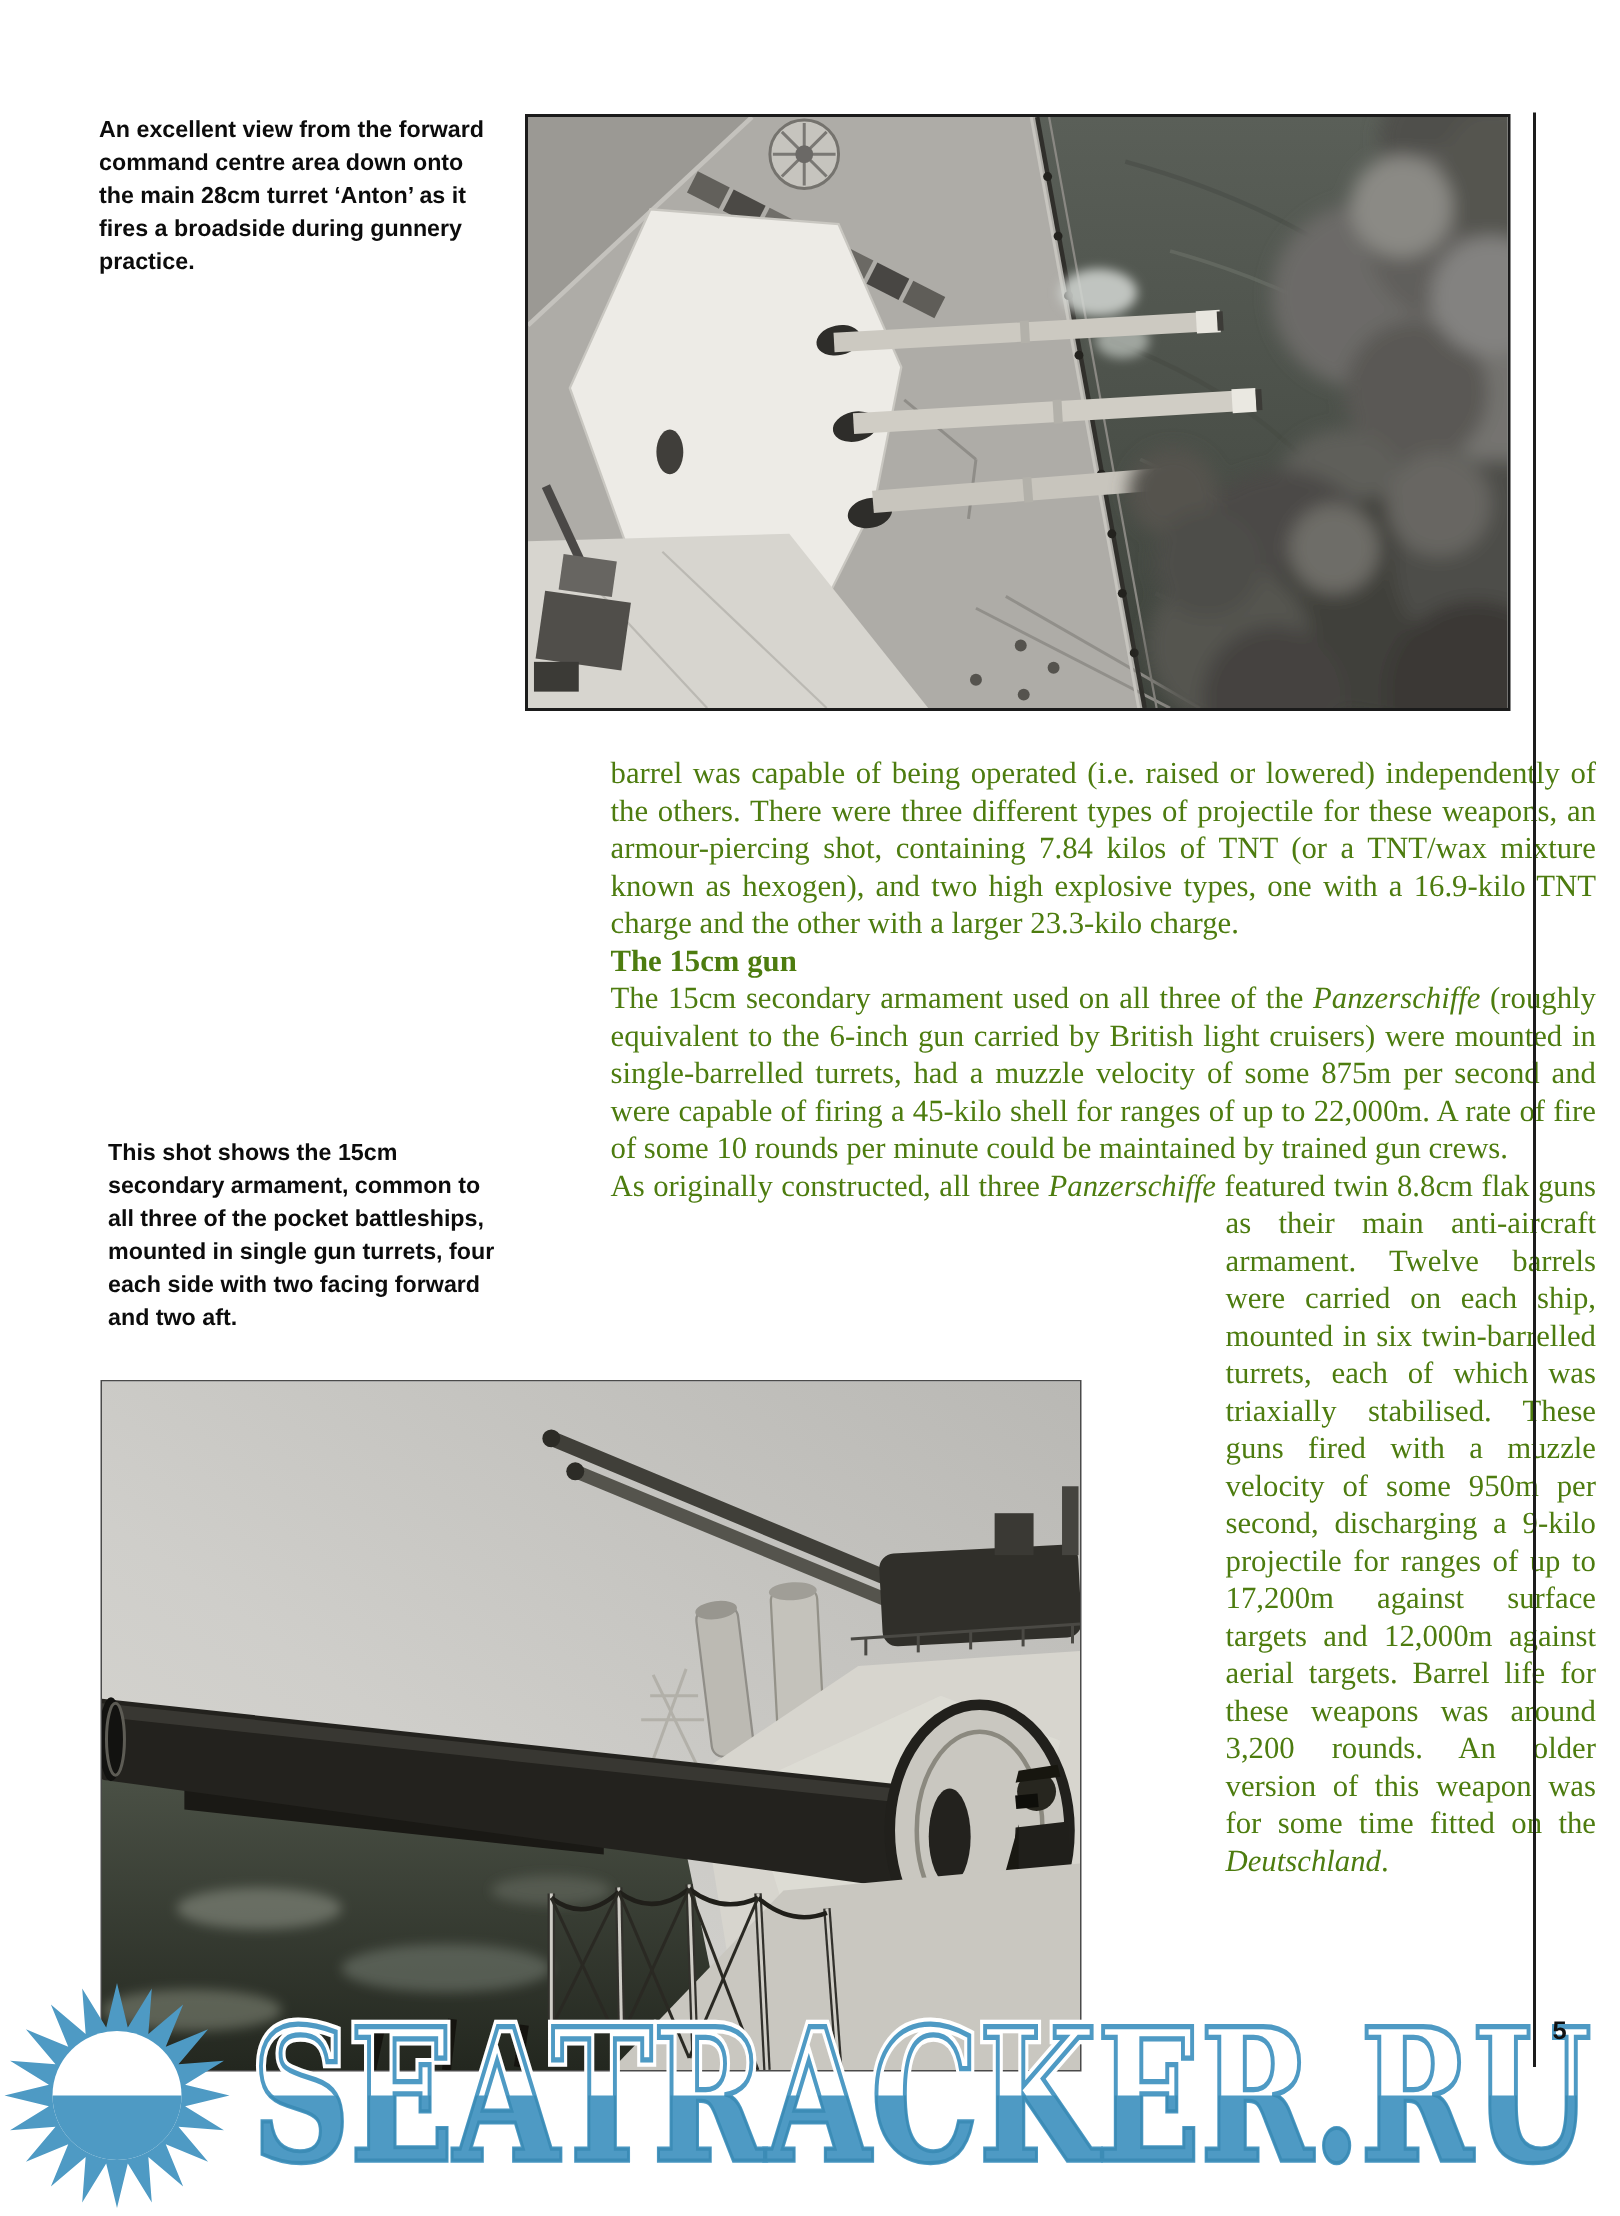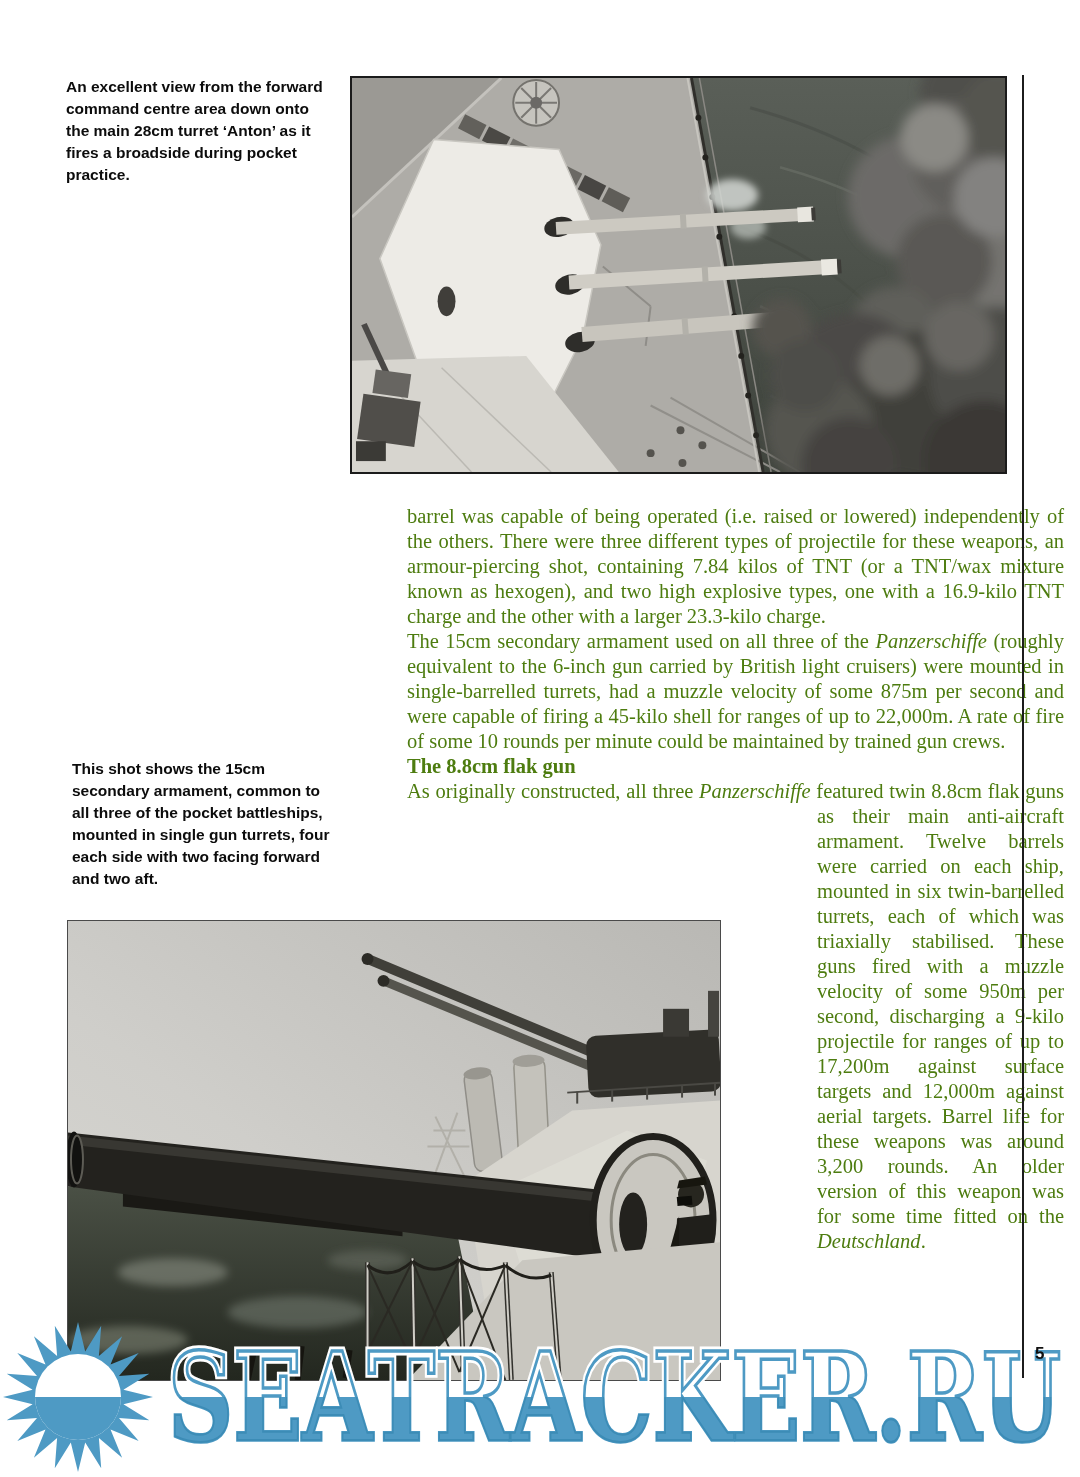--- a/index.html
+++ b/index.html
@@ -61,21 +61,21 @@
   #watermark {
     position: absolute;
     left: 0; top: 1312px; width: 1080px; height: 165px;
     z-index: 5;
     pointer-events: none;
   }
 </style>
 </head>
 <body>
 
-<div id="caption-top" class="caption">An excellent view from the forward command centre area down onto the main 28cm turret ‘Anton’ as it fires a broadside during pocket practice.</div>
+<div id="caption-top" class="caption">An excellent view from the forward command centre area down onto the main 28cm turret ‘Anton’ as it fires a broadside during gunnery practice.</div>
 
 <div id="photo-top" class="photo">
   <svg viewBox="0 0 656 397" preserveAspectRatio="none">
     <defs>
       <linearGradient id="waterGrad" x1="0" y1="0" x2="0" y2="1">
         <stop offset="0" stop-color="#5a5f58"></stop>
           <stop offset="1" stop-color="#3e433c"></stop>
       </linearGradient>
       <filter id="blur5" x="-40%" y="-40%" width="180%" height="180%">
           <feGaussianBlur stdDeviation="6"></feGaussianBlur>
@@ -203,22 +203,22 @@
       <circle cx="540" cy="290" r="30" fill="#6e6d68"></circle>
       <circle cx="610" cy="260" r="35" fill="#676662"></circle>
       <circle cx="432" cy="252" r="30" fill="#54534e"></circle>
       <circle cx="455" cy="300" r="36" fill="#4e4d48"></circle>
     </g>
   </svg>
 </div>
 
 <div id="article">
   <p>barrel was capable of being operated (i.e. raised or lowered) independently of the others. There were three different types of projectile for these weapons, an armour-piercing shot, containing 7.84 kilos of TNT (or a TNT/wax mixture known as hexogen), and two high explosive types, one with a 16.9-kilo TNT charge and the other with a larger 23.3-kilo charge.</p>
+  <p class="subhead">The 15cm gun</p>
   <p><span>The 15cm secondary armament used on all three of the </span><em>Panzerschiffe</em><span> (roughly equivalent to the 6-inch gun carried by British light cruisers) were mounted in single-barrelled turrets, had a muzzle velocity of some 875m per second and were capable of firing a 45-kilo shell for ranges of up to 22,000m. A rate of fire of some 10 rounds per minute could be maintained by trained gun crews.</span></p>
-  <p class="subhead">The 8.8cm flak gun</p>
   <p><span>As originally constructed, all three </span><em>Panzerschiffe</em><span> featured twin 8.8cm flak </span><span class="wrap-spacer"></span><span>guns as their main anti-aircraft armament. Twelve barrels were carried on each ship, mounted in six twin-barrelled turrets, each of which was triaxially stabilised. These guns fired with a muzzle velocity of some 950m per second, discharging a 9-kilo projectile for ranges of up to 17,200m against surface targets and 12,000m against aerial targets. Barrel life for these weapons was around 3,200 rounds. An older version of this weapon was for some time fitted on the </span><em>Deutschland</em><span>.</span></p>
 </div>
 
 <div id="caption-bottom" class="caption">This shot shows the 15cm secondary armament, common to all three of the pocket battleships, mounted in single gun turrets, four each side with two facing forward and two aft.</div>
 
 <div id="photo-bottom" class="photo">
   <svg viewBox="0 0 653 460" preserveAspectRatio="none">
     <defs>
       <linearGradient id="skyGrad" x1="1" y1="0" x2="0" y2="1">
         <stop offset="0" stop-color="#b9b8b4"></stop>

